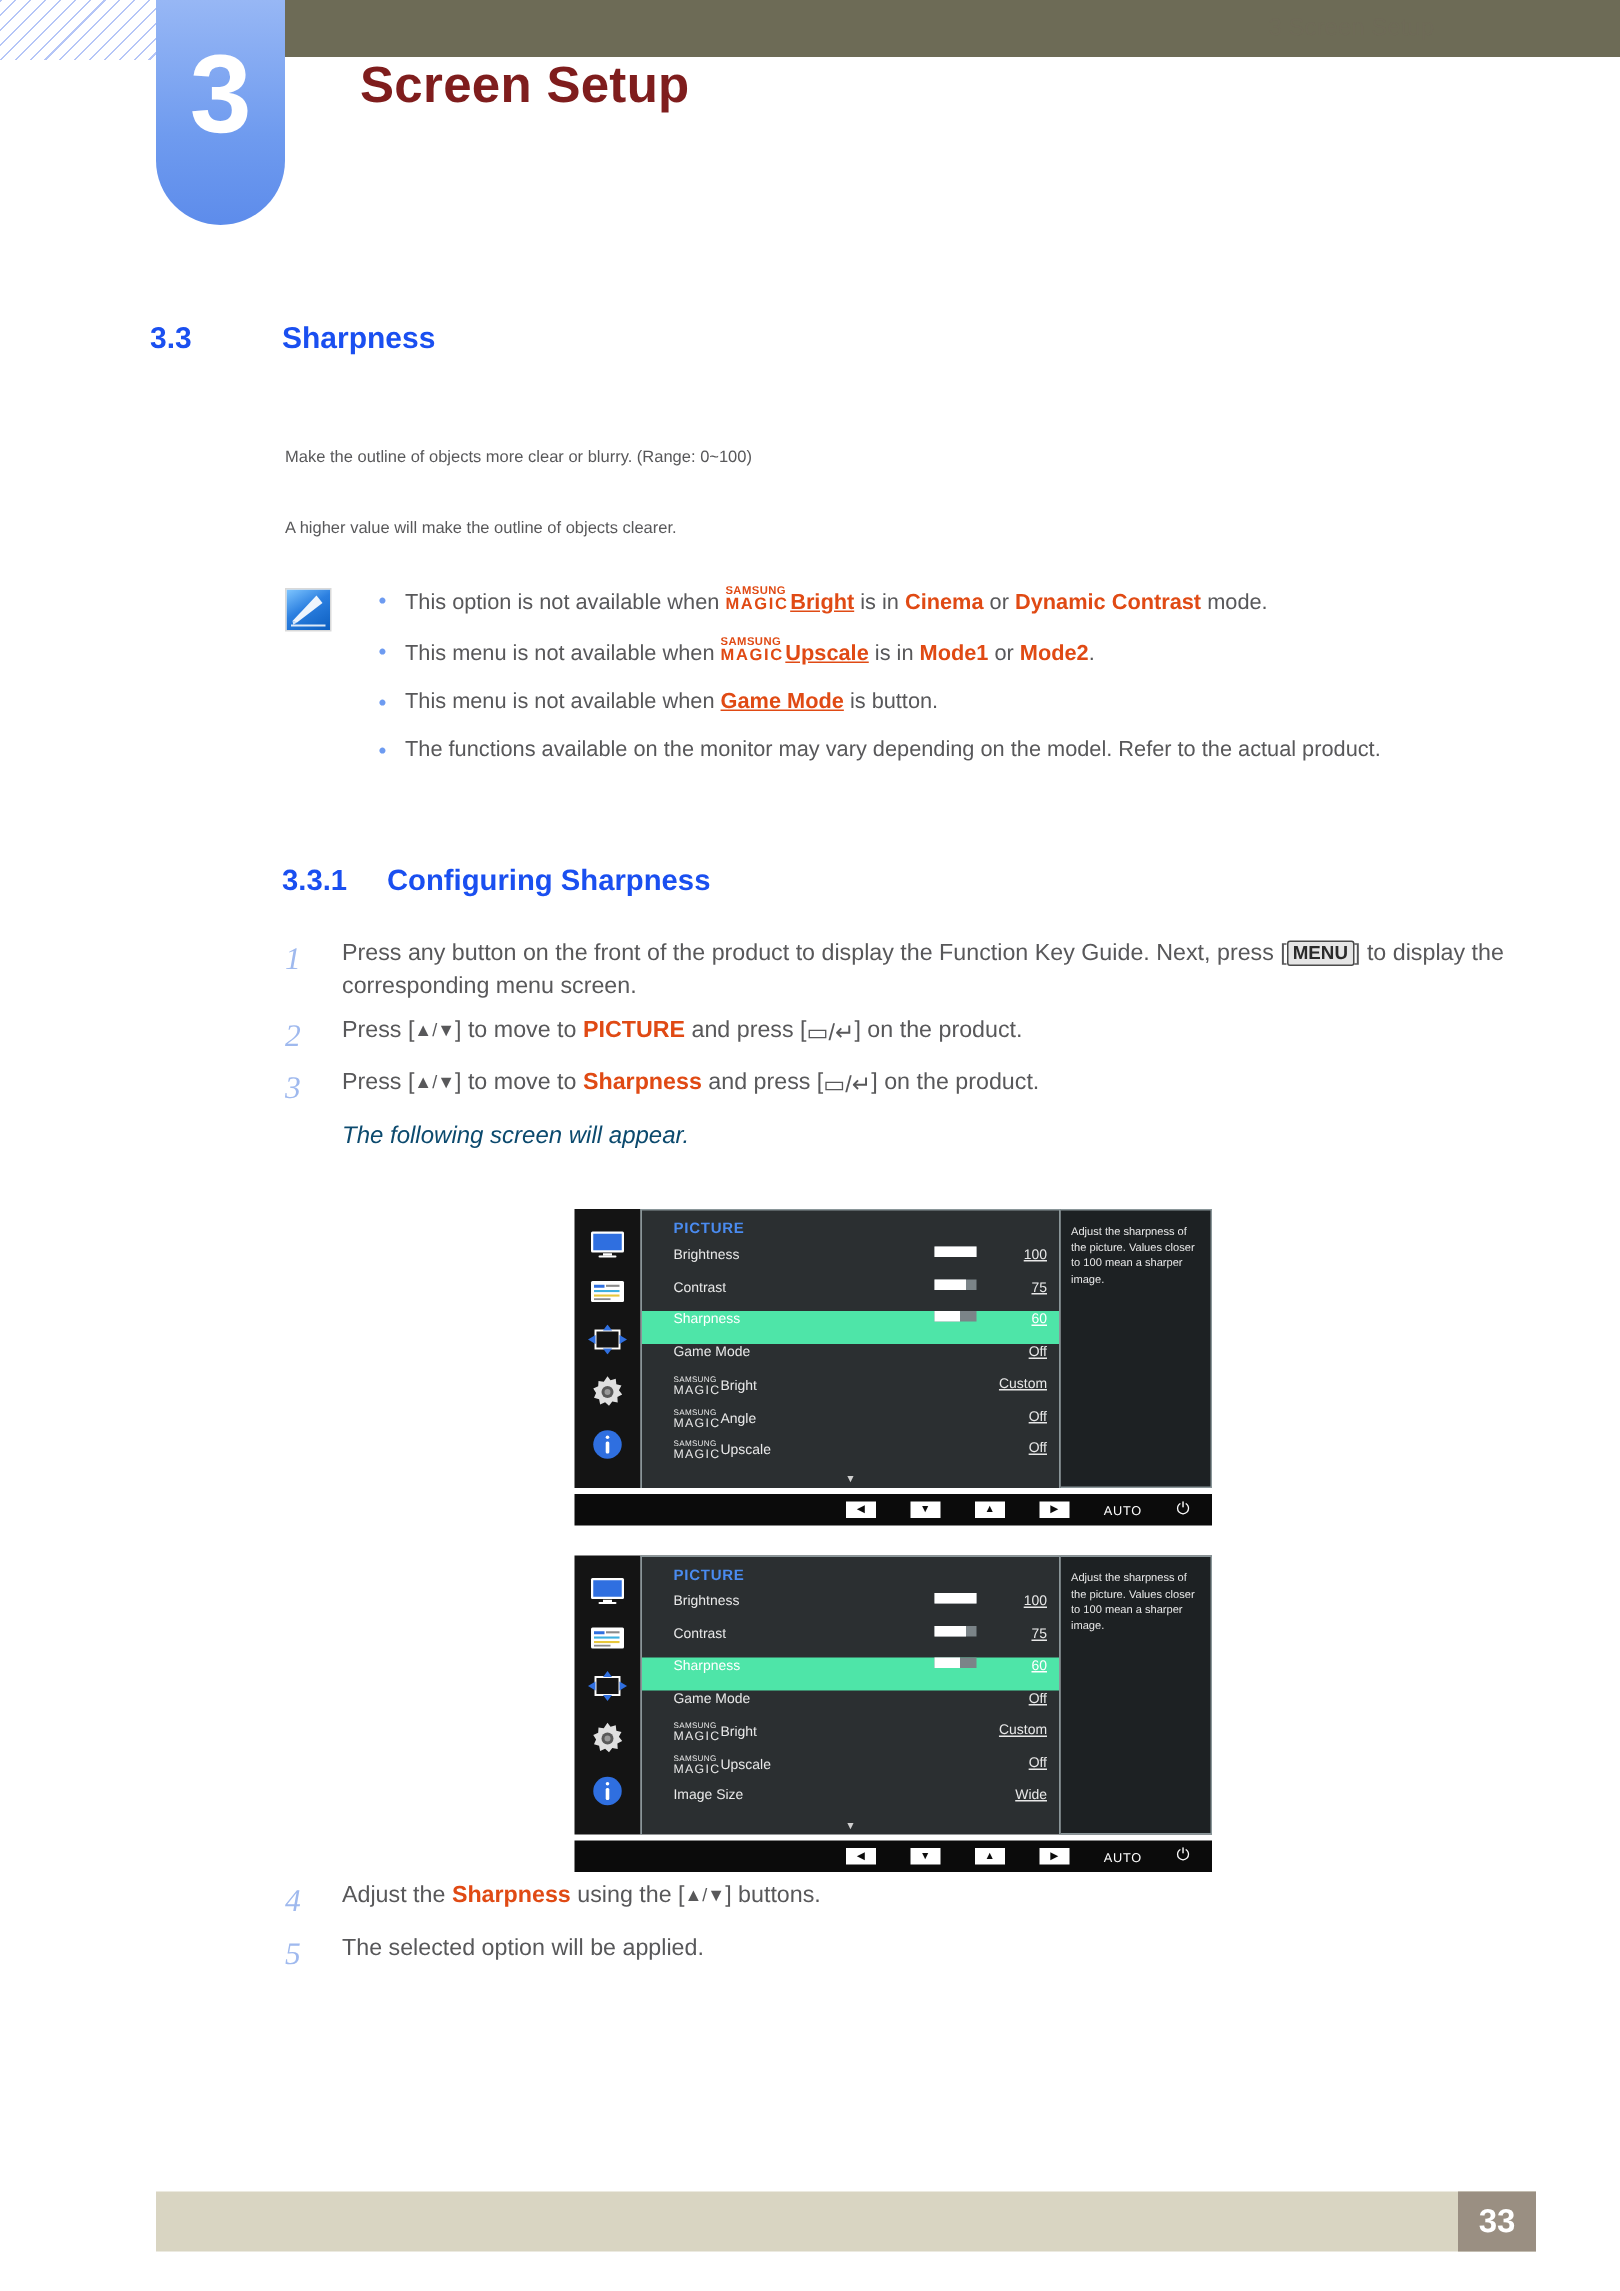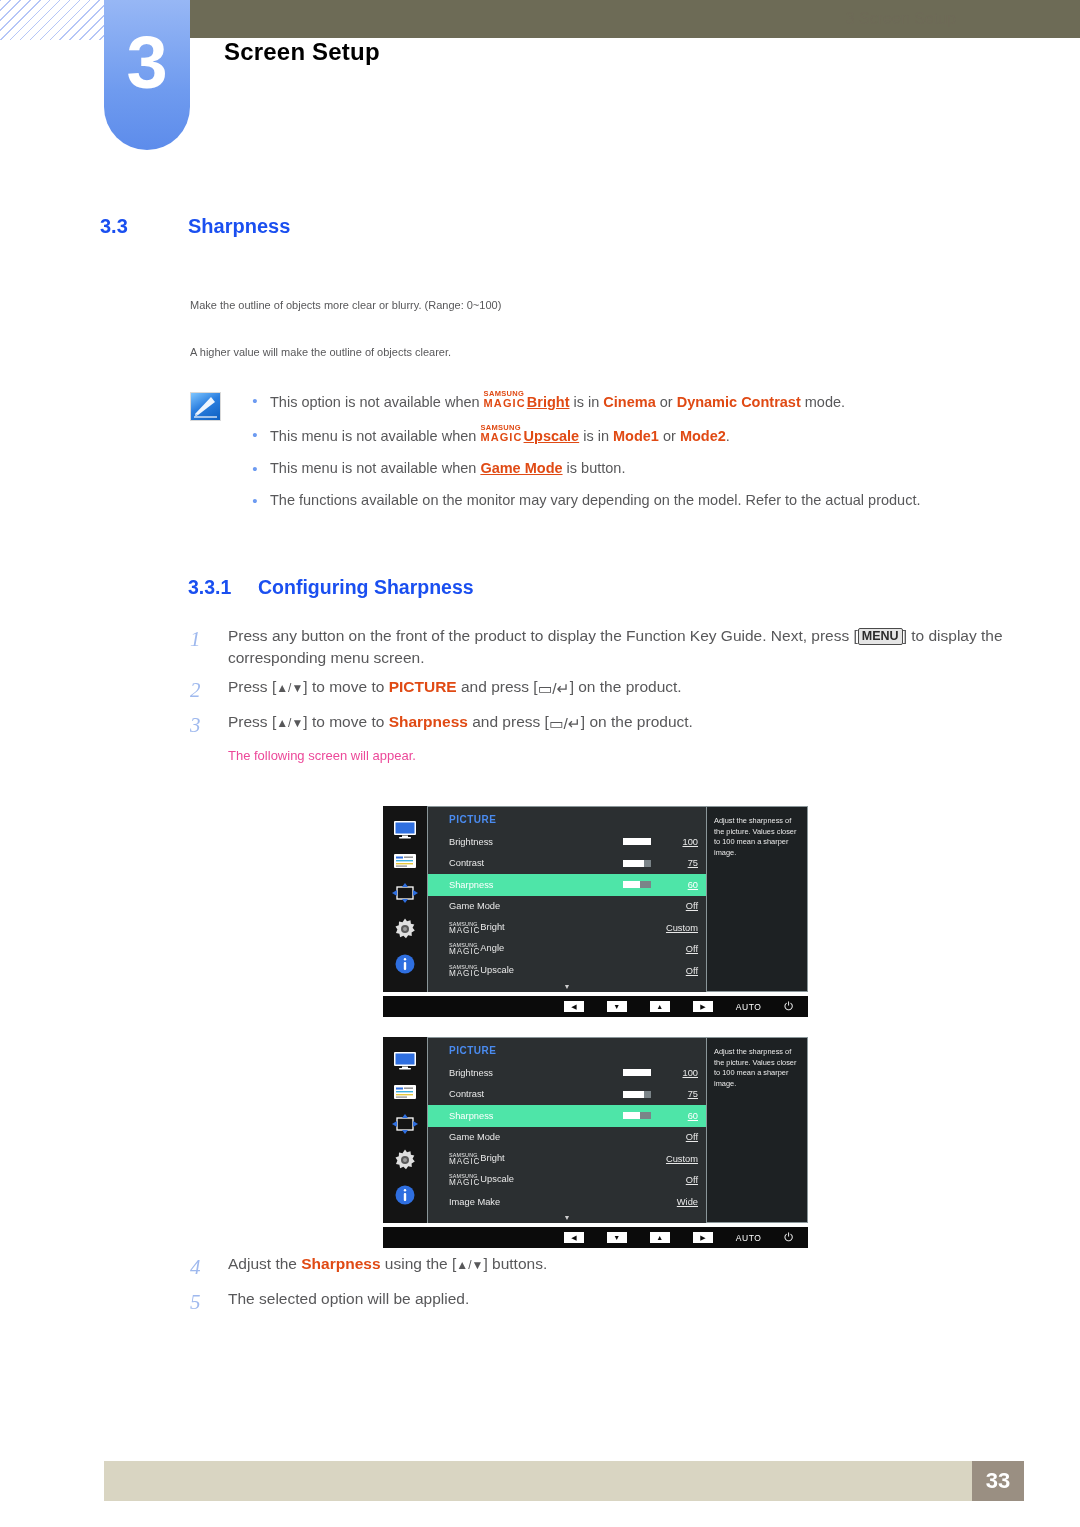--- a/index.html
+++ b/index.html
@@ -21,22 +21,22 @@
   }
   .chapnum{
     position:absolute;left:104px;top:0;width:86px;height:150px;
     background:linear-gradient(180deg,#97b7f5 0%, #6f9bef 60%, #5d8ceb 100%);
     border-bottom-left-radius:44px;border-bottom-right-radius:44px;
     color:#ffffff;font-size:74px;font-weight:bold;
     display:flex;align-items:flex-start;justify-content:center;
     padding-top:26px;box-sizing:border-box;line-height:1;
   }
   .chaptitle{
-    position:absolute;left:224px;top:38px;
-    font-size:24px;font-weight:bold;color:#000000;letter-spacing:.2px;
+    position:absolute;left:240px;top:38px;
+    font-size:34px;font-weight:bold;color:#7f1d1d;letter-spacing:.2px;
   }
 
   
   .sec-head{
     position:absolute;left:100px;top:215px;
     font-size:20px;font-weight:bold;color:#1a4ff0;
   }
   .sec-head .num{display:inline-block;width:88px;}
 
   .body-p{
@@ -70,21 +70,21 @@
   }
   .sub-head .num{display:inline-block;width:70px;}
 
   .steps{position:absolute;left:190px;top:625px;width:815px;}
   .step{display:flex;margin-bottom:7px;}
   .step .n{
     flex:0 0 38px;width:38px;color:#9fb9ee;font-size:21px;
     font-family:"Liberation Serif", serif;font-style:italic;line-height:1.35;
   }
   .step .t{flex:1 1 auto;font-size:15.5px;color:#58585a;line-height:1.42;}
-  .sub-note{margin-left:38px;font-size:13px;color:#ec4899;line-height:1.42;margin-top:4px;}
+  .sub-note{margin-left:38px;font-size:16px;color:#0c4a6e;line-height:1.42;margin-top:4px;font-style:italic;}
   .key{
     display:inline-block;font-size:12.5px;font-weight:bold;color:#2b2b2b;
     border:1px solid #4a4a4a;border-radius:2px;padding:0 3px;line-height:15px;
     vertical-align:1px;background:#e5e5e5;
   }
   .tri{font-size:12px;letter-spacing:0;vertical-align:.5px;}
   .glyph{display:inline-block;vertical-align:-2px;}
 
   
   .osd{position:absolute;width:425px;}
@@ -102,21 +102,21 @@
   .osd-tip{
     width:101px;background:#1d2123;border:1px solid #8a9699;border-left:none;
     box-sizing:border-box;padding:9px 5px 0 7px;
     font-size:7.4px;color:#e9e9e9;line-height:1.42;
   }
   .osd-title{
     color:#4a8bf0;font-size:10px;font-weight:bold;letter-spacing:.5px;
     padding-left:21px;margin-bottom:6px;
   }
   .row{
-    display:flex;align-items:center;height:21.5px;padding:0 8px 0 21px;
+    display:flex;align-items:flex-start;height:21.5px;padding:0 8px 0 21px;
     font-size:9.3px;color:#e9e9e9;box-sizing:border-box;
   }
   .row.sel{background:#4ee5a8;color:#ffffff;}
   .row .lbl{flex:0 0 118px;white-space:nowrap;}
   .row .bar{flex:1 1 auto;position:relative;height:7px;margin-right:7px;}
   .row .bar .track{position:absolute;left:56px;right:0;top:0;height:7px;background:#7b8488;}
   .row .bar .fill{position:absolute;left:56px;top:0;height:7px;background:#ffffff;}
   .row .val{flex:0 0 40px;text-align:right;white-space:nowrap;text-decoration:underline;}
   .row.sel .val{color:#ffffff;}
   .magic-osd{display:inline-block;position:relative;line-height:1;vertical-align:middle;}
@@ -421,21 +421,21 @@
         <span class="val">Custom</span>
       </div>
 
       <div class="row">
         <span class="lbl"><span class="magic-osd"><span class="sam">SAMSUNG</span><span class="mag">MAGIC</span></span><span>Upscale</span></span>
         <span class="bar"></span>
         <span class="val">Off</span>
       </div>
 
       <div class="row">
-        <span class="lbl">Image Make</span>
+        <span class="lbl">Image Size</span>
         <span class="bar"></span>
         <span class="val">Wide</span>
       </div>
 
       <span class="caret">▼</span>
     </div>
 
     <div class="osd-tip">Adjust the sharpness of the picture. Values closer to 100 mean a sharper image.</div>
   </div>
 

